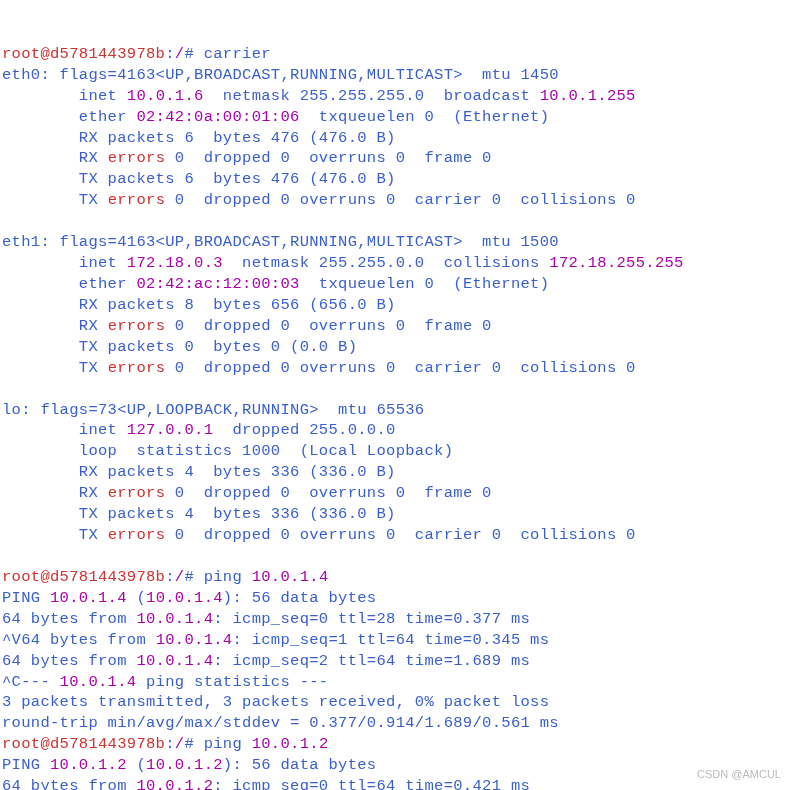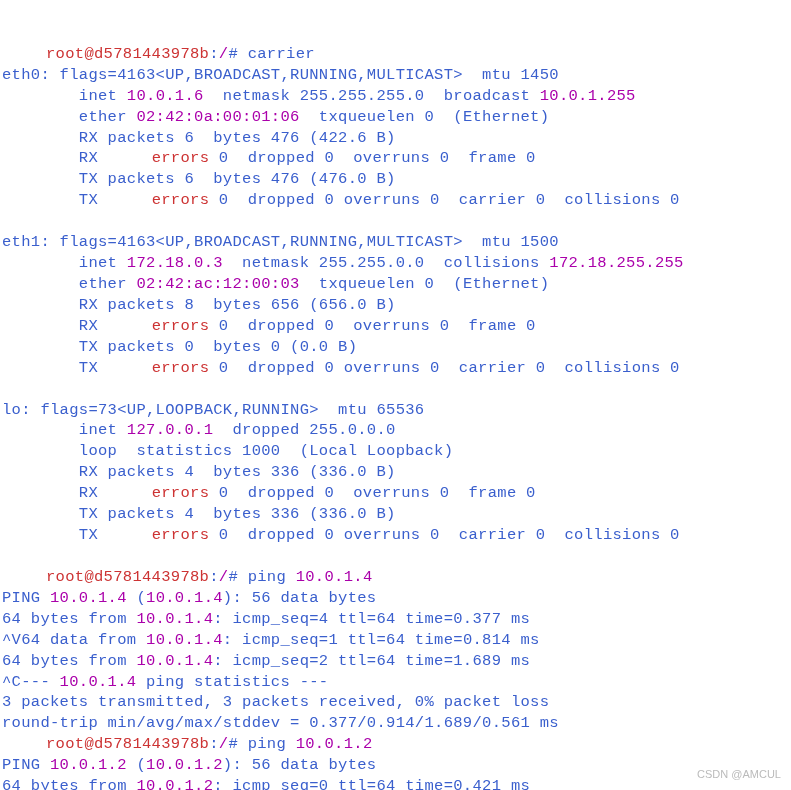--- a/index.html
+++ b/index.html
@@ -6,40 +6,40 @@
       font-family: 'Courier New', monospace;
       font-size: 15.5px;
       white-space: pre;
       margin: 0;
       padding: 2px;
       color: #3a5fcd;
       line-height: 1.35;
       background: #fff;
       letter-spacing: 0.3px;
     }
-    .red { color: #cd3333; margin-left: 44px; }
+    .red { color: #cd3333; }
     .purple { color: #aa00aa; }
     .watermark {
       position: fixed;
       bottom: 8px;
       right: 10px;
       color: #bbb;
       font-size: 11px;
       font-family: Arial, sans-serif;
       letter-spacing: 0;
     }
   </style>
 </head>
 <body>
 
 <div><span class="red">root@d5781443978b</span><span>:</span><span class="purple">/</span><span># </span><span>carrier</span>
 <span>eth0: flags=4163&lt;UP,BROADCAST,RUNNING,MULTICAST&gt;  mtu 1450</span>
 <span>        inet </span><span class="purple">10.0.1.6</span><span>  netmask 255.255.255.0  broadcast </span><span class="purple">10.0.1.255</span>
 <span>        ether </span><span class="purple">02:42:0a:00:01:06</span><span>  txqueuelen 0  (Ethernet)</span>
-<span>        RX packets 6  bytes 476 (422.6 B)</span>
+<span>        RX packets 6  bytes 476 (476.0 B)</span>
 <span>        RX </span><span class="red">errors</span><span> 0  dropped 0  overruns 0  frame 0</span>
 <span>        TX packets 6  bytes 476 (476.0 B)</span>
 <span>        TX </span><span class="red">errors</span><span> 0  dropped 0 overruns 0  carrier 0  collisions 0</span>
 
 <span>eth1: flags=4163&lt;UP,BROADCAST,RUNNING,MULTICAST&gt;  mtu 1500</span>
 <span>        inet </span><span class="purple">172.18.0.3</span><span>  netmask 255.255.0.0  collisions </span><span class="purple">172.18.255.255</span>
 <span>        ether </span><span class="purple">02:42:ac:12:00:03</span><span>  txqueuelen 0  (Ethernet)</span>
 <span>        RX packets 8  bytes 656 (656.0 B)</span>
 <span>        RX </span><span class="red">errors</span><span> 0  dropped 0  overruns 0  frame 0</span>
 <span>        TX packets 0  bytes 0 (0.0 B)</span>
@@ -48,22 +48,22 @@
 <span>lo: flags=73&lt;UP,LOOPBACK,RUNNING&gt;  mtu 65536</span>
 <span>        inet </span><span class="purple">127.0.0.1</span><span>  dropped 255.0.0.0</span>
 <span>        loop  statistics 1000  (Local Loopback)</span>
 <span>        RX packets 4  bytes 336 (336.0 B)</span>
 <span>        RX </span><span class="red">errors</span><span> 0  dropped 0  overruns 0  frame 0</span>
 <span>        TX packets 4  bytes 336 (336.0 B)</span>
 <span>        TX </span><span class="red">errors</span><span> 0  dropped 0 overruns 0  carrier 0  collisions 0</span>
 
 <span class="red">root@d5781443978b</span><span>:</span><span class="purple">/</span><span># </span><span>ping </span><span class="purple">10.0.1.4</span>
 <span>PING </span><span class="purple">10.0.1.4</span><span> (</span><span class="purple">10.0.1.4</span><span>): 56 data bytes</span>
-<span>64 bytes from </span><span class="purple">10.0.1.4</span><span>: icmp_seq=4 ttl=64 time=0.377 ms</span>
-<span>^V64 data from </span><span class="purple">10.0.1.4</span><span>: icmp_seq=1 ttl=64 time=0.814 ms</span>
+<span>64 bytes from </span><span class="purple">10.0.1.4</span><span>: icmp_seq=0 ttl=28 time=0.377 ms</span>
+<span>^V64 bytes from </span><span class="purple">10.0.1.4</span><span>: icmp_seq=1 ttl=64 time=0.345 ms</span>
 <span>64 bytes from </span><span class="purple">10.0.1.4</span><span>: icmp_seq=2 ttl=64 time=1.689 ms</span>
 <span>^C--- </span><span class="purple">10.0.1.4</span><span> ping statistics ---</span>
 <span>3 packets transmitted, 3 packets received, 0% packet loss</span>
 <span>round-trip min/avg/max/stddev = 0.377/0.914/1.689/0.561 ms</span>
 <span class="red">root@d5781443978b</span><span>:</span><span class="purple">/</span><span># </span><span>ping </span><span class="purple">10.0.1.2</span>
 <span>PING </span><span class="purple">10.0.1.2</span><span> (</span><span class="purple">10.0.1.2</span><span>): 56 data bytes</span>
 <span>64 bytes from </span><span class="purple">10.0.1.2</span><span>: icmp_seq=0 ttl=64 time=0.421 ms</span>
 
 </div>
 <div class="watermark">CSDN @AMCUL</div>

